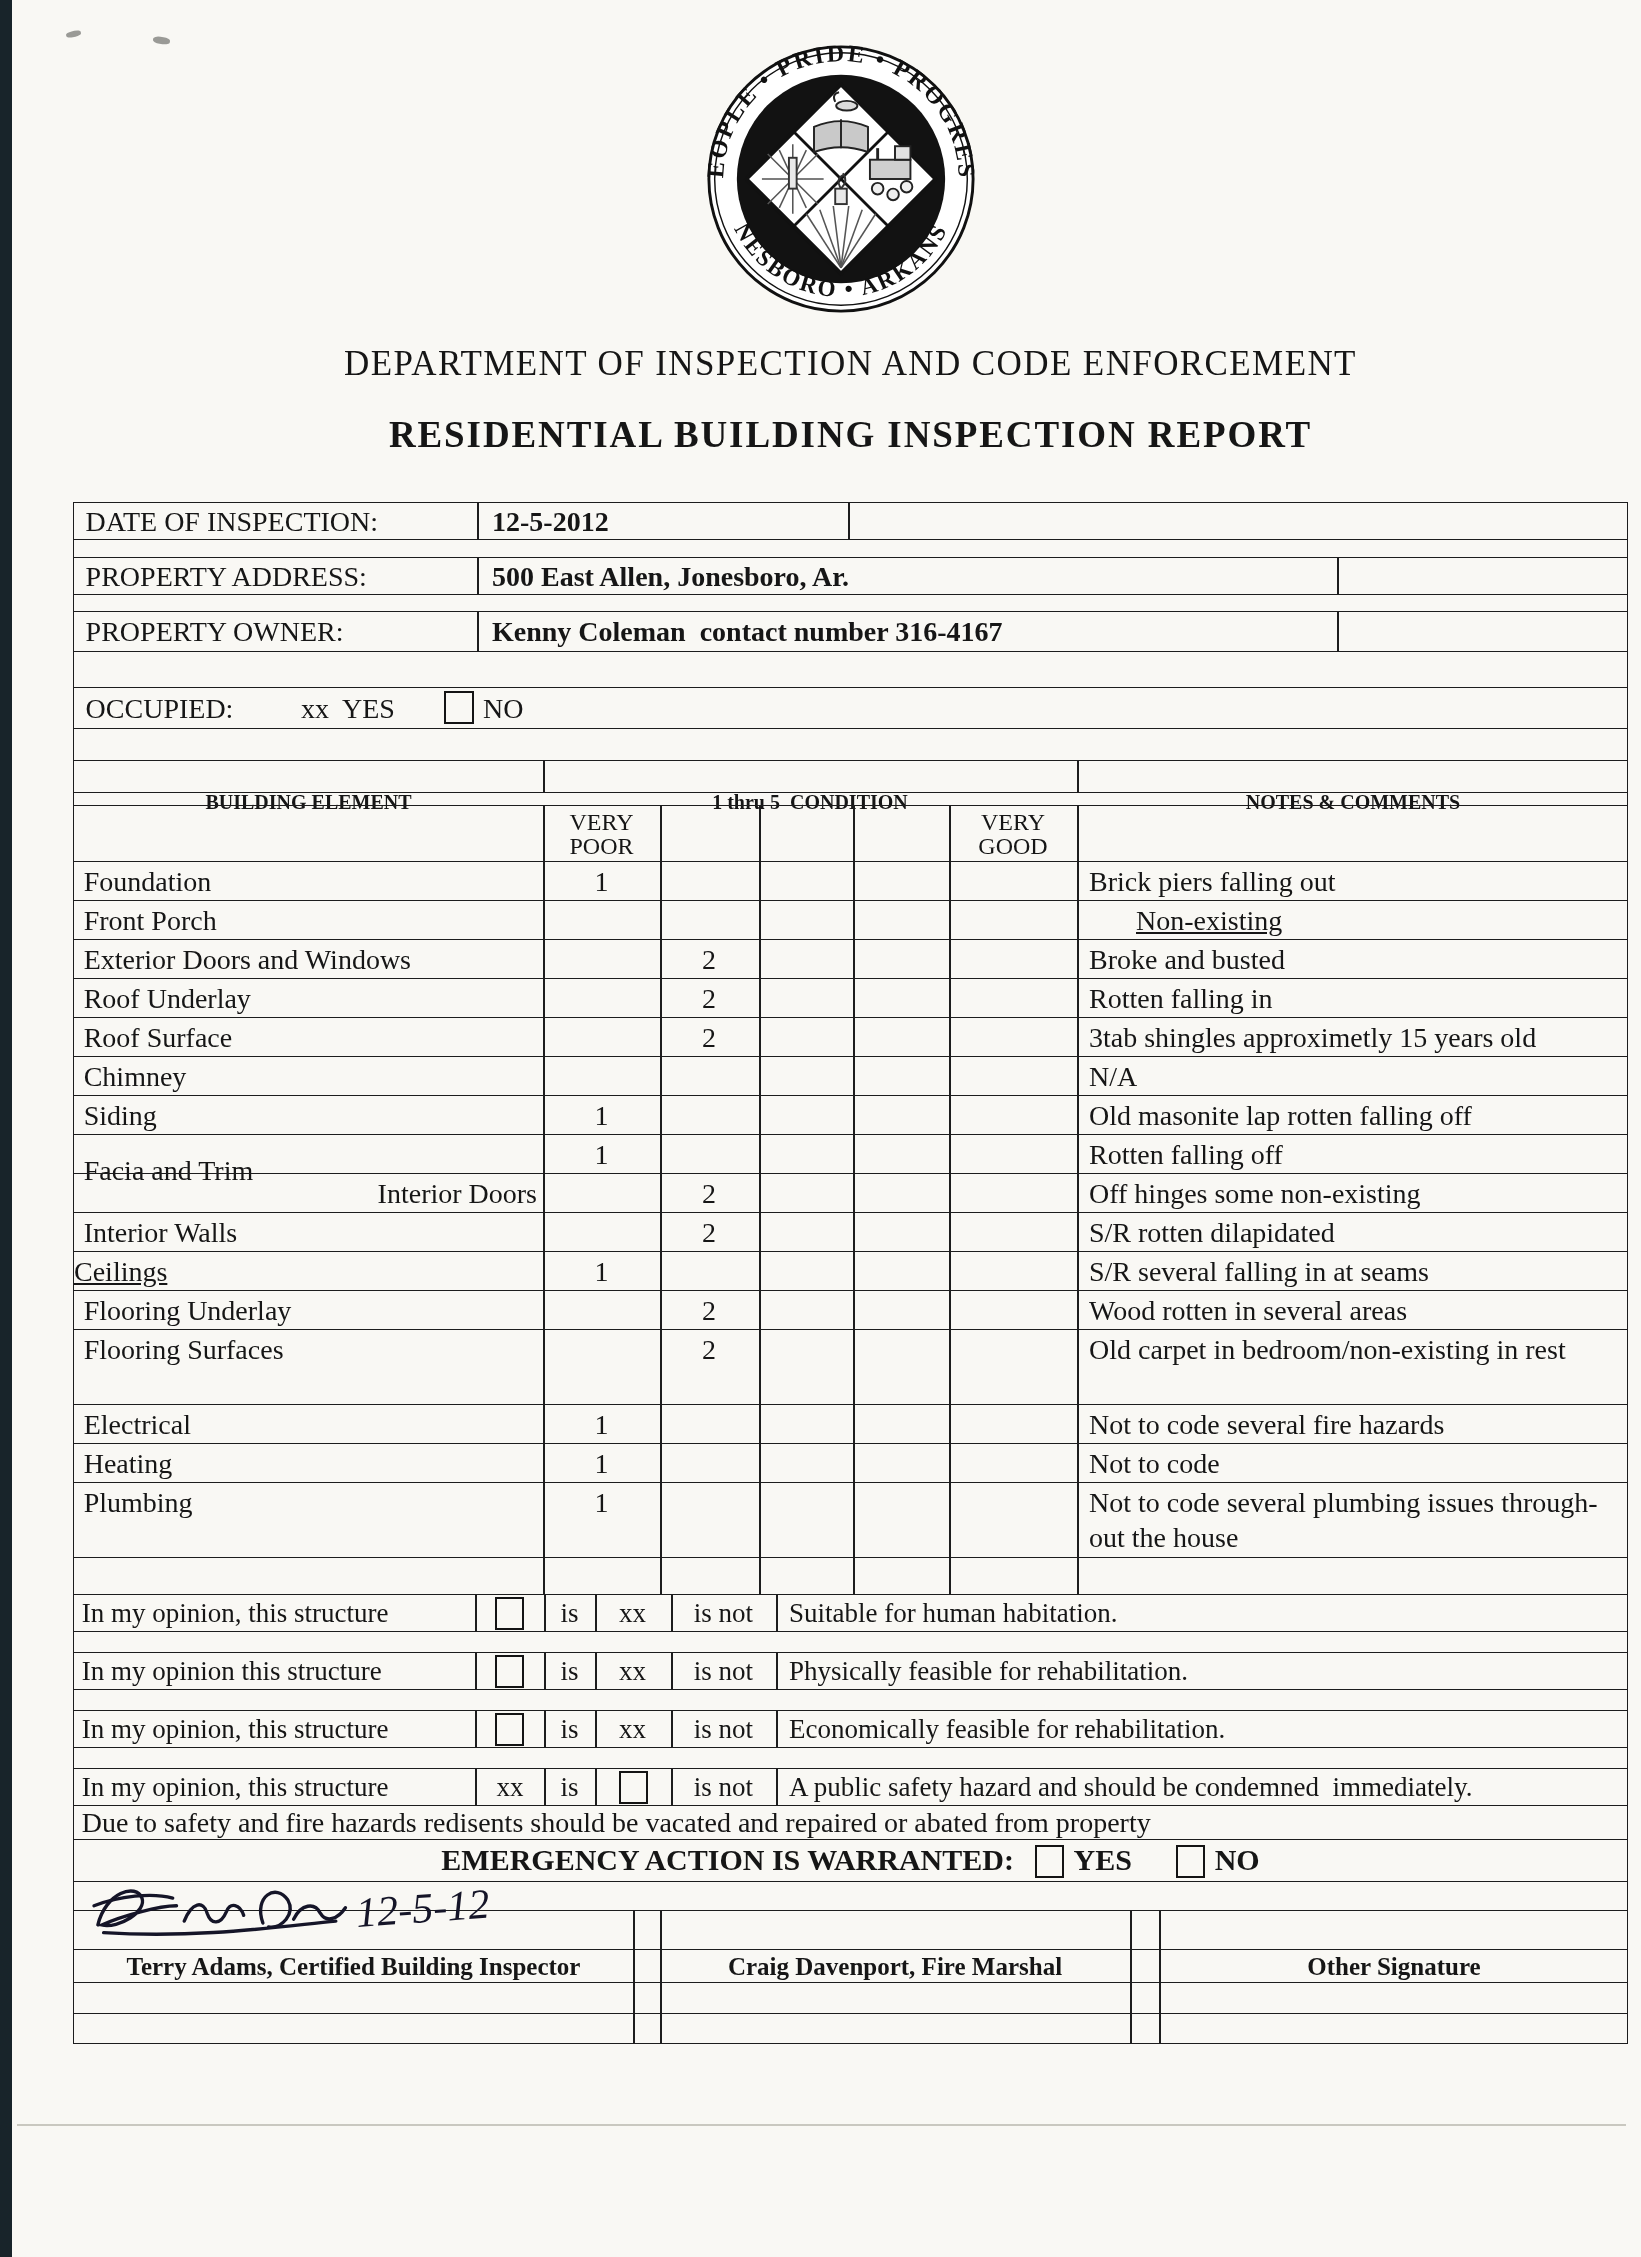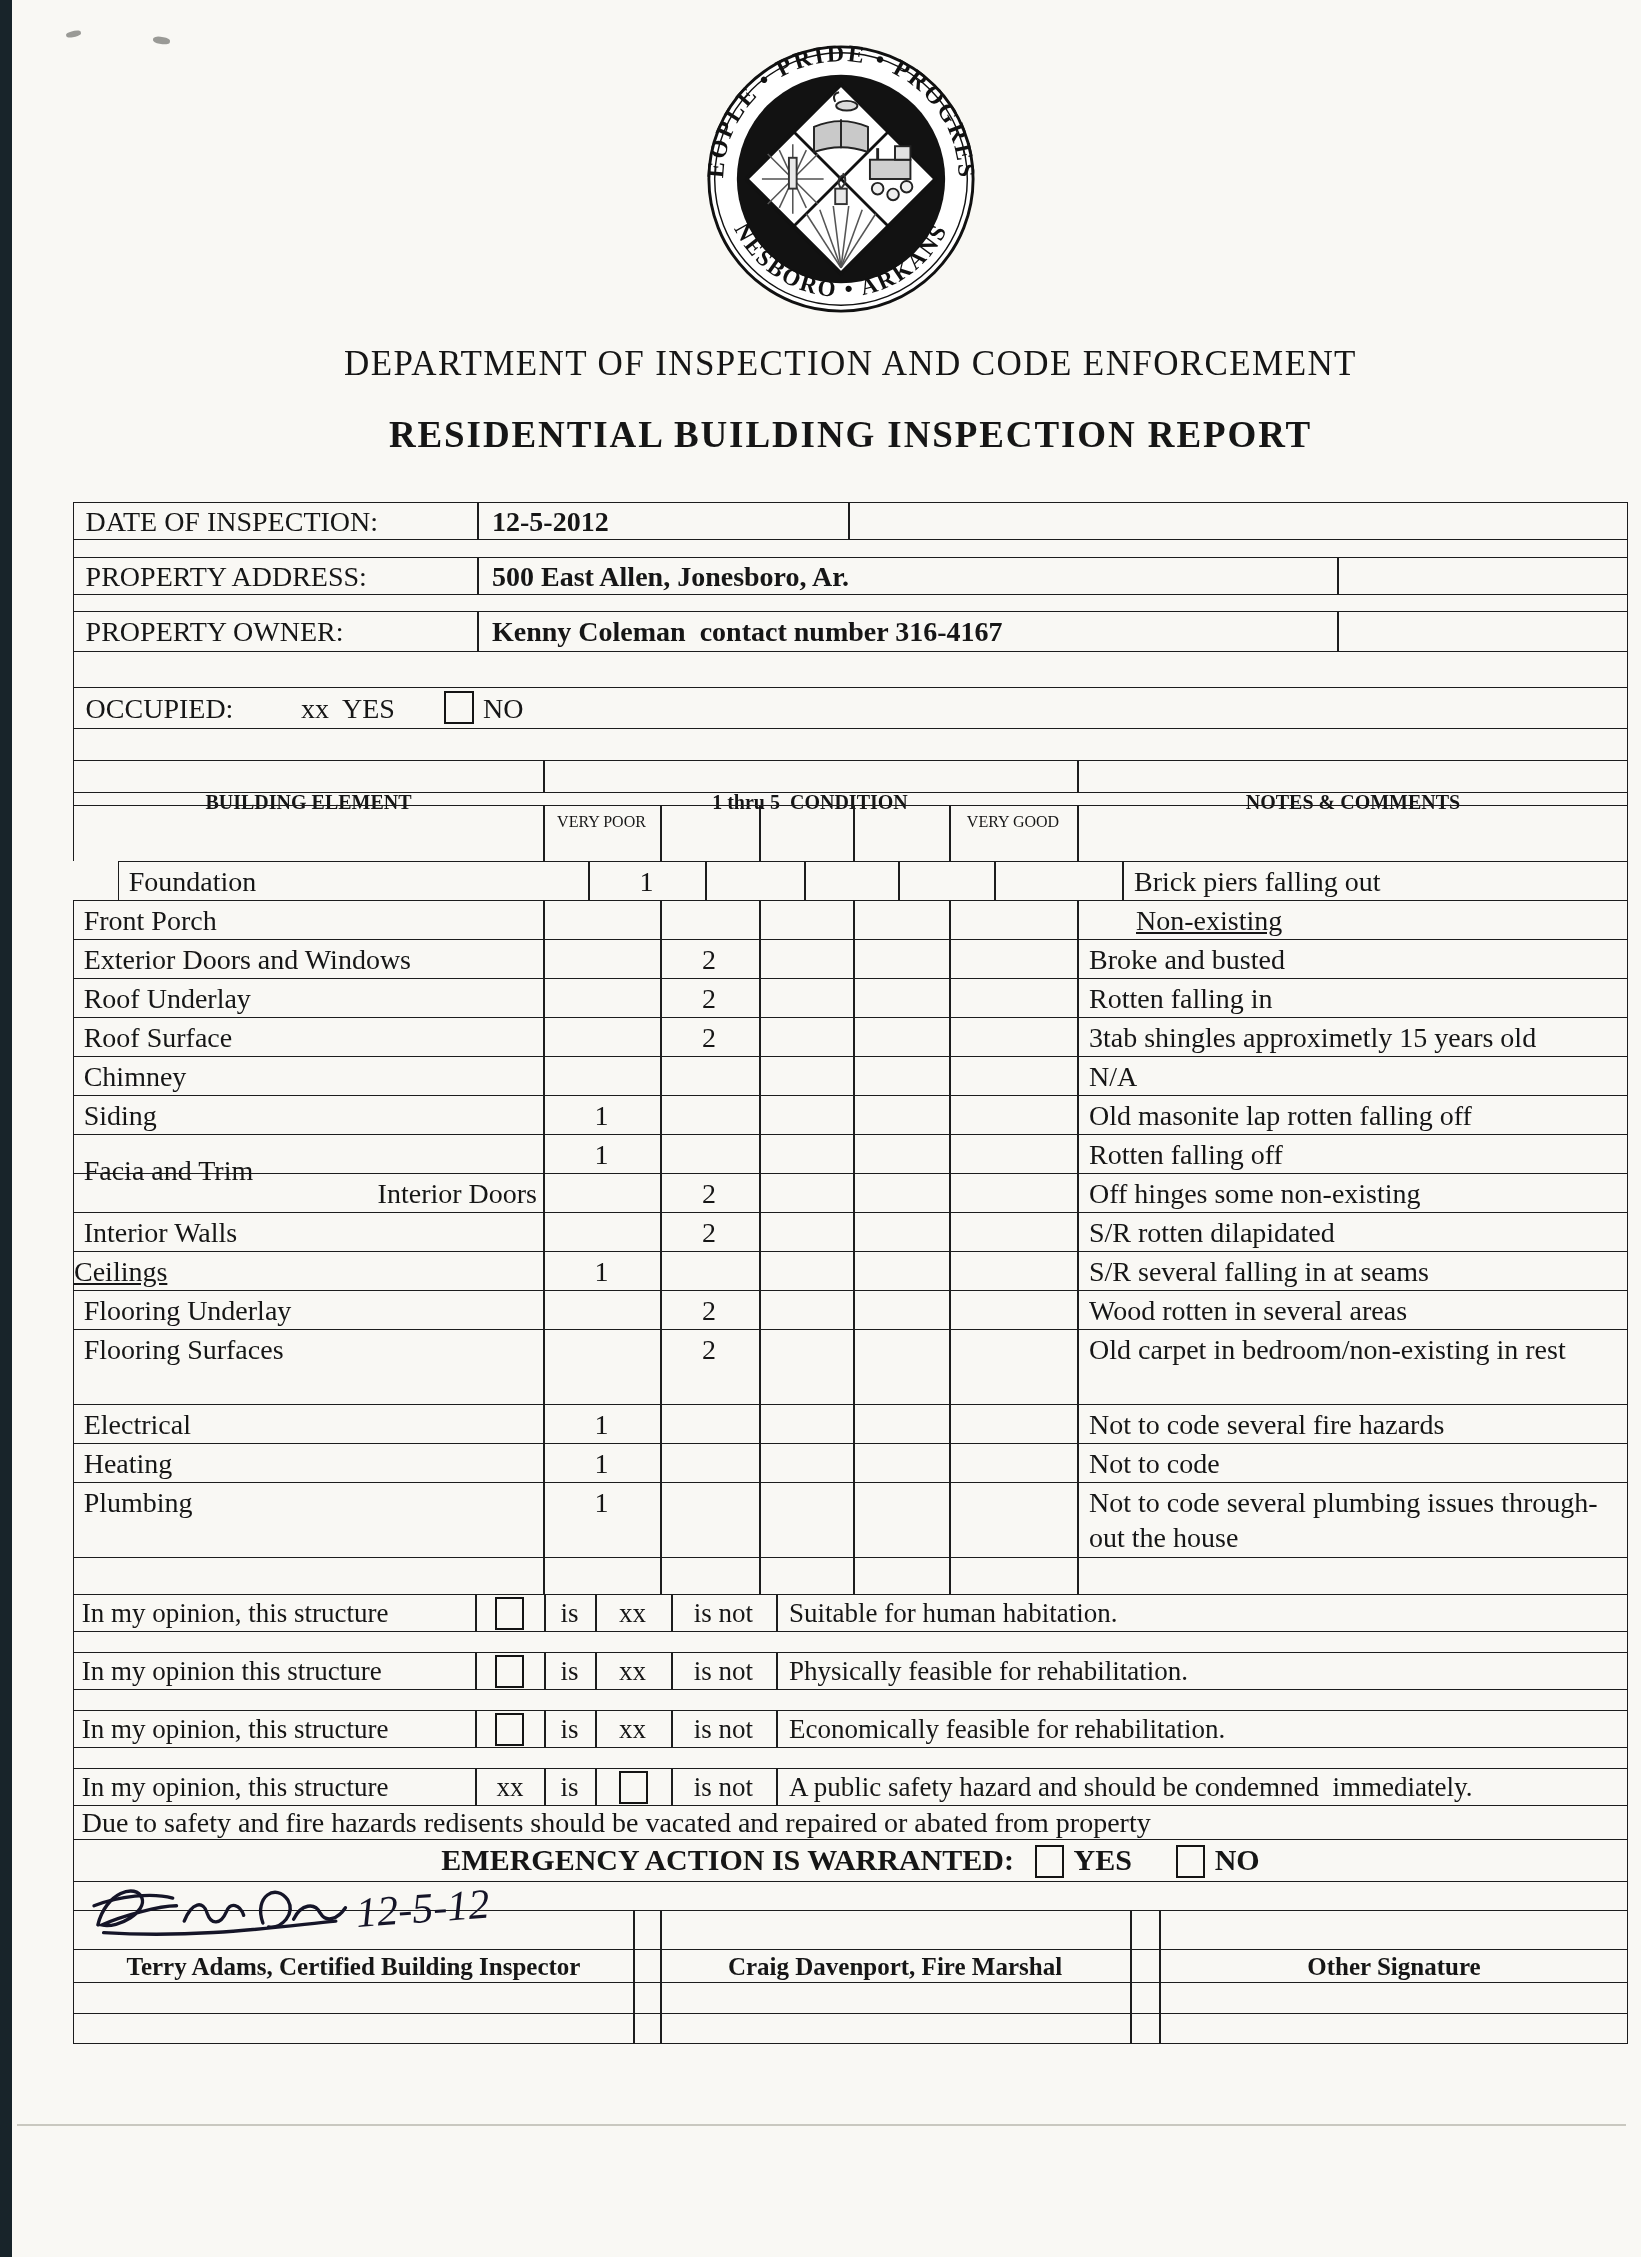--- a/index.html
+++ b/index.html
@@ -14,21 +14,21 @@
   .title-dept{top:344px;font-size:35px;letter-spacing:1.4px;}
   .title-report{top:413px;font-size:37px;font-weight:bold;letter-spacing:1.9px;}
   #form{position:absolute;left:73px;top:502px;width:1555px;}
   .band{position:relative;box-sizing:border-box;border:1.9px solid var(--ink);border-bottom:none;background:transparent;}
   .band.bb{border-bottom:1.9px solid var(--ink);}
   .vline{position:absolute;top:0;bottom:0;width:1.9px;background:var(--ink);}
   .txt{position:absolute;white-space:pre-wrap;}
   .lab{font-size:28px;}
   .val{font-size:28px;font-weight:bold;}
   .hdr{font-size:20px;font-weight:bold;text-align:center;margin-top:25px;}
-  .scale{font-size:16px;line-height:24px;text-align:center;}
+  .scale{font-size:24px;line-height:24px;text-align:center;}
   .cellc{text-align:center;}
   .notes{font-size:28px;}
   .op{font-size:27px;}
   .boldline{font-size:30px;font-weight:bold;}
   .cbox{position:absolute;box-sizing:border-box;border:2.9px solid #141414;background:transparent;}
   .cbox-inline{display:inline-block;box-sizing:border-box;border:2.9px solid #141414;width:29px;height:33px;vertical-align:-7.7px;}
   .siglab{font-size:25px;font-weight:bold;text-align:center;}
   svg text{font-family:"Liberation Serif","DejaVu Serif",serif;}
 </style>
 </head>
@@ -147,21 +147,21 @@
       <div class="band" style="height: 56px;">
         <div class="vline" style="left: 469px;"></div>
         <div class="vline" style="left: 586px;"></div>
         <div class="vline" style="left: 685px;"></div>
         <div class="vline" style="left: 779px;"></div>
         <div class="vline" style="left: 875px;"></div>
         <div class="vline" style="left: 1003px;"></div>
         <span class="txt scale" style="left: 469px; width: 117px; line-height: 24px; top: 3.9px;">VERY POOR</span>
         <span class="txt scale" style="left: 875px; width: 128px; line-height: 24px; top: 3.9px;">VERY GOOD</span>
       </div>
-      <div class="band" style="height: 39px; margin-left: 45px;">
+      <div class="band" style="height: 39px;">
         <div class="vline" style="left: 469px;"></div>
         <div class="vline" style="left: 586px;"></div>
         <div class="vline" style="left: 685px;"></div>
         <div class="vline" style="left: 779px;"></div>
         <div class="vline" style="left: 875px;"></div>
         <div class="vline" style="left: 1003px;"></div>
         <span class="txt notes" style="left: 9.7px; width: 450px; line-height: 39px; top: 0px;">Foundation</span>
         <span class="txt notes cellc" style="left: 469px; width: 117px; line-height: 39px; top: 0px;">1</span>
         <span class="txt notes" style="left: 1015px; width: 521px; line-height: 35px; top: 1.9px;">Brick piers falling out</span>
       </div>

